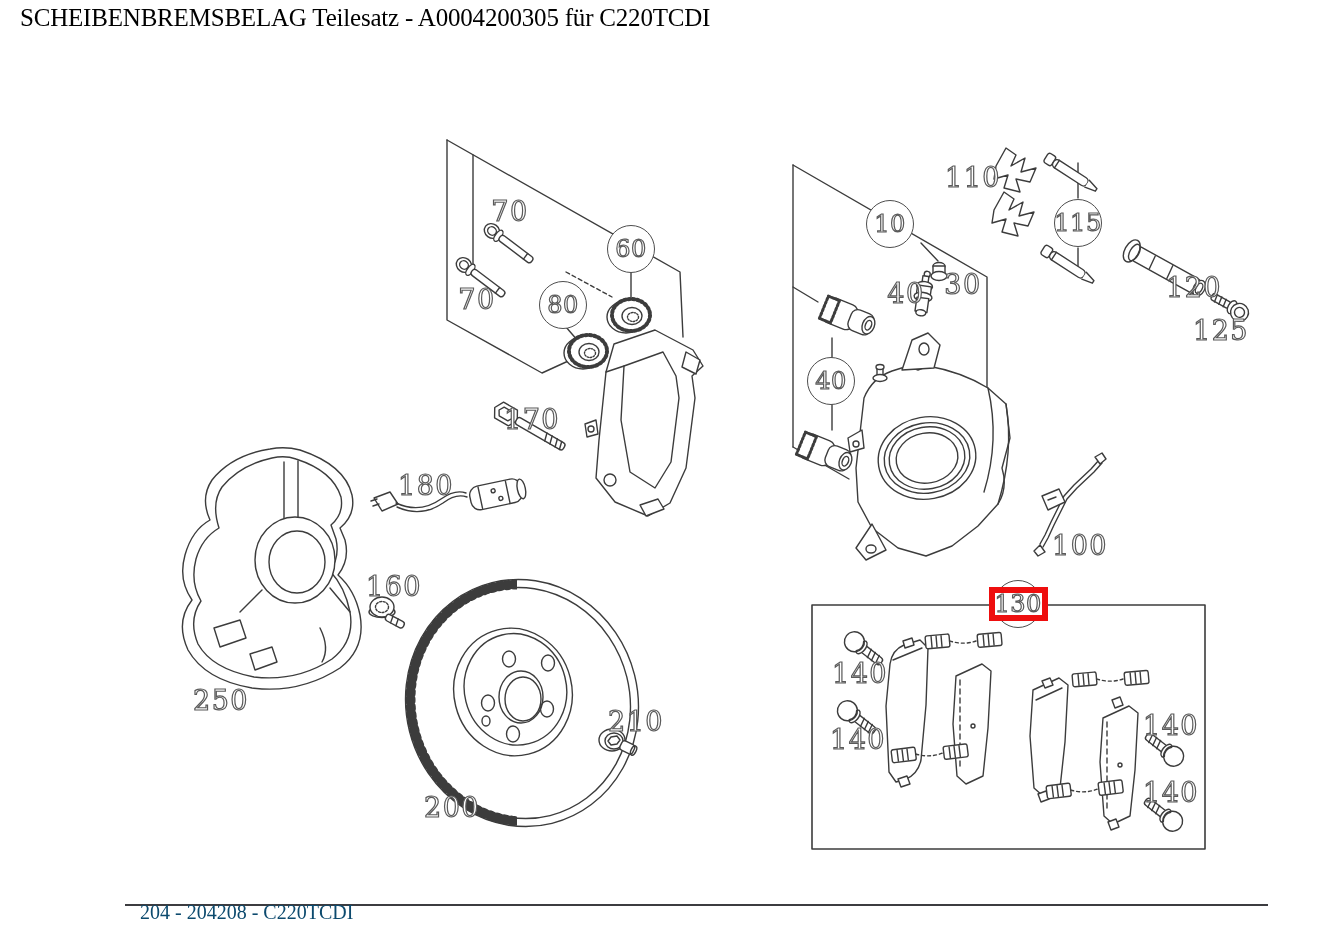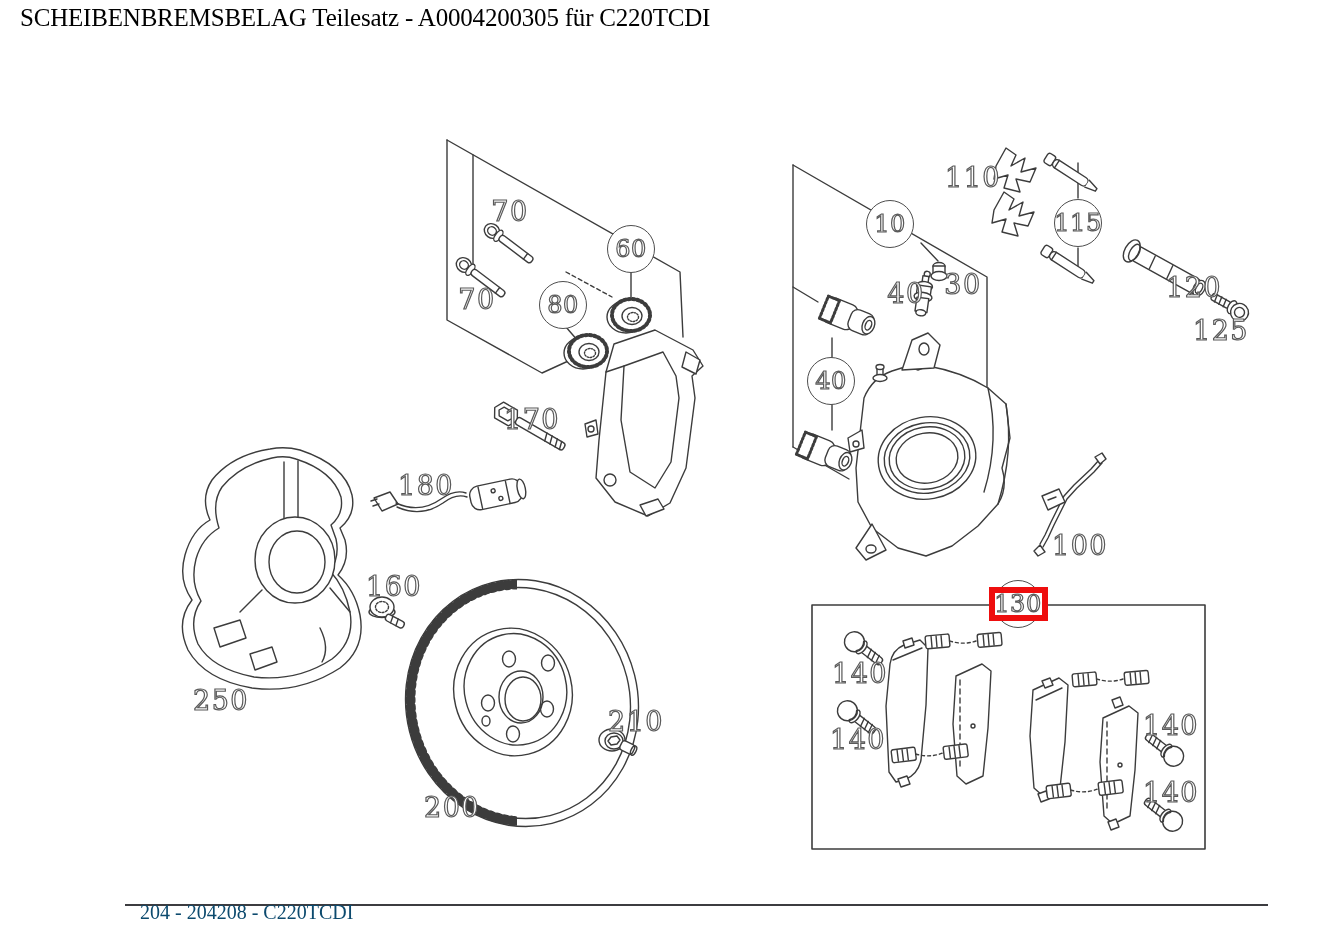--- a/index.html
+++ b/index.html
@@ -11,21 +11,21 @@
   
   .callout{position:absolute;transform:translate(-50%,-50%);display:flex;
            align-items:center;justify-content:center;z-index:5;}
   .callout .txt{font-family:"DejaVu Serif",serif;font-size:27px;line-height:1;
                 color:#fff;-webkit-text-stroke:1.2px #5a5a5a;letter-spacing:1.5px;
                 white-space:nowrap;}
   .callout.circled{width:46px;height:46px;border:1.6px solid #4e4e4e;border-radius:50%;
                    background:#fff;}
   .callout.circled .txt{font-size:24px;letter-spacing:0.5px;}
   .callout.highlighted .redbox{position:relative;display:flex;align-items:center;
-        justify-content:center;border:6px solid var(--highlight,#ee0e0e);
+        justify-content:flex-start;border:6px solid var(--highlight,#ee0e0e);
         background:#fff;width:47px;height:22px;}
   
   #footer-line{position:absolute;left:125px;top:904px;width:1143px;height:2px;
                background:#3c3c40;}
   #footer-text{position:absolute;left:140px;top:901px;font-size:20px;color:#0c4a6e;
                font-family:"Liberation Serif",serif;white-space:nowrap;}
 </style>
 </head>
 <body>
 

